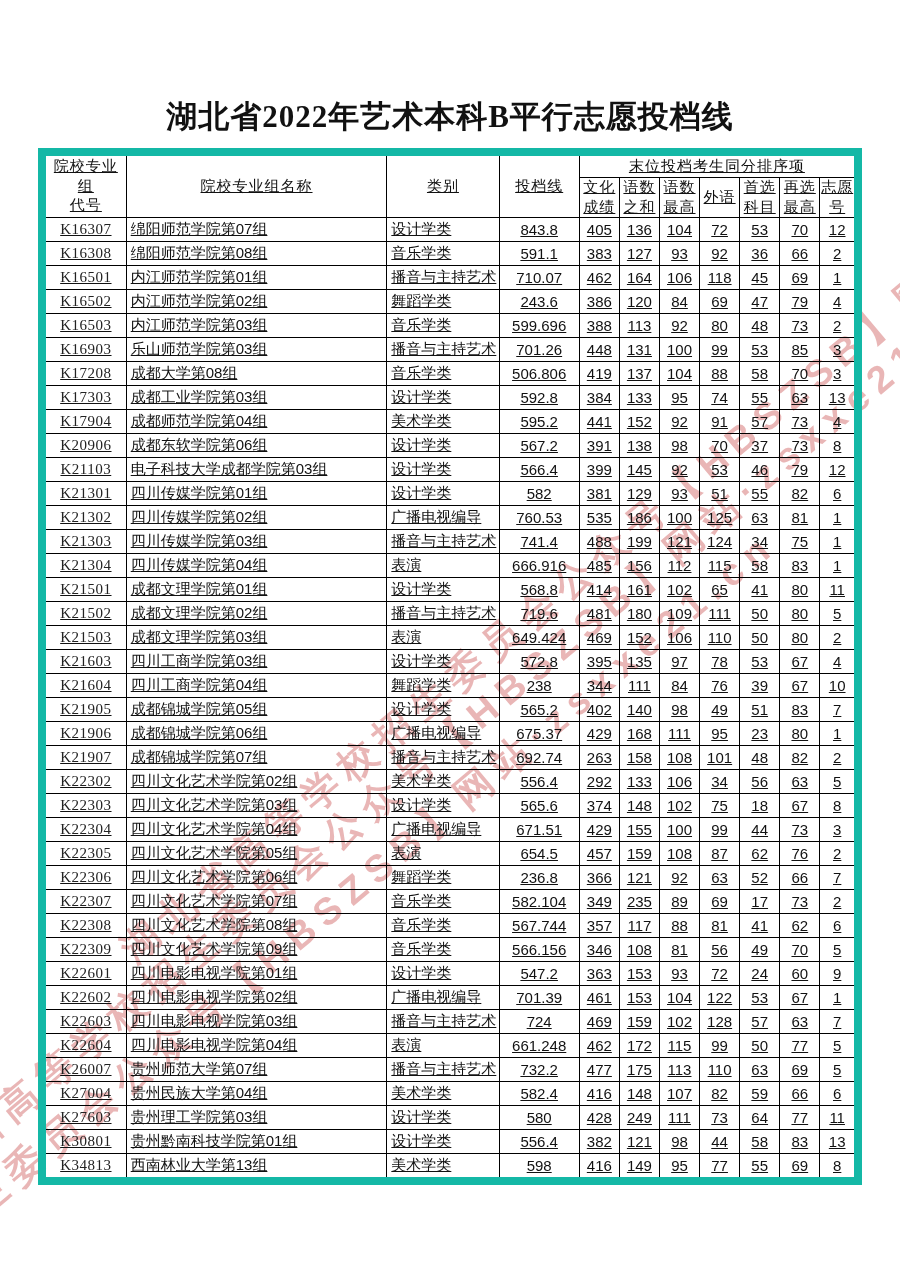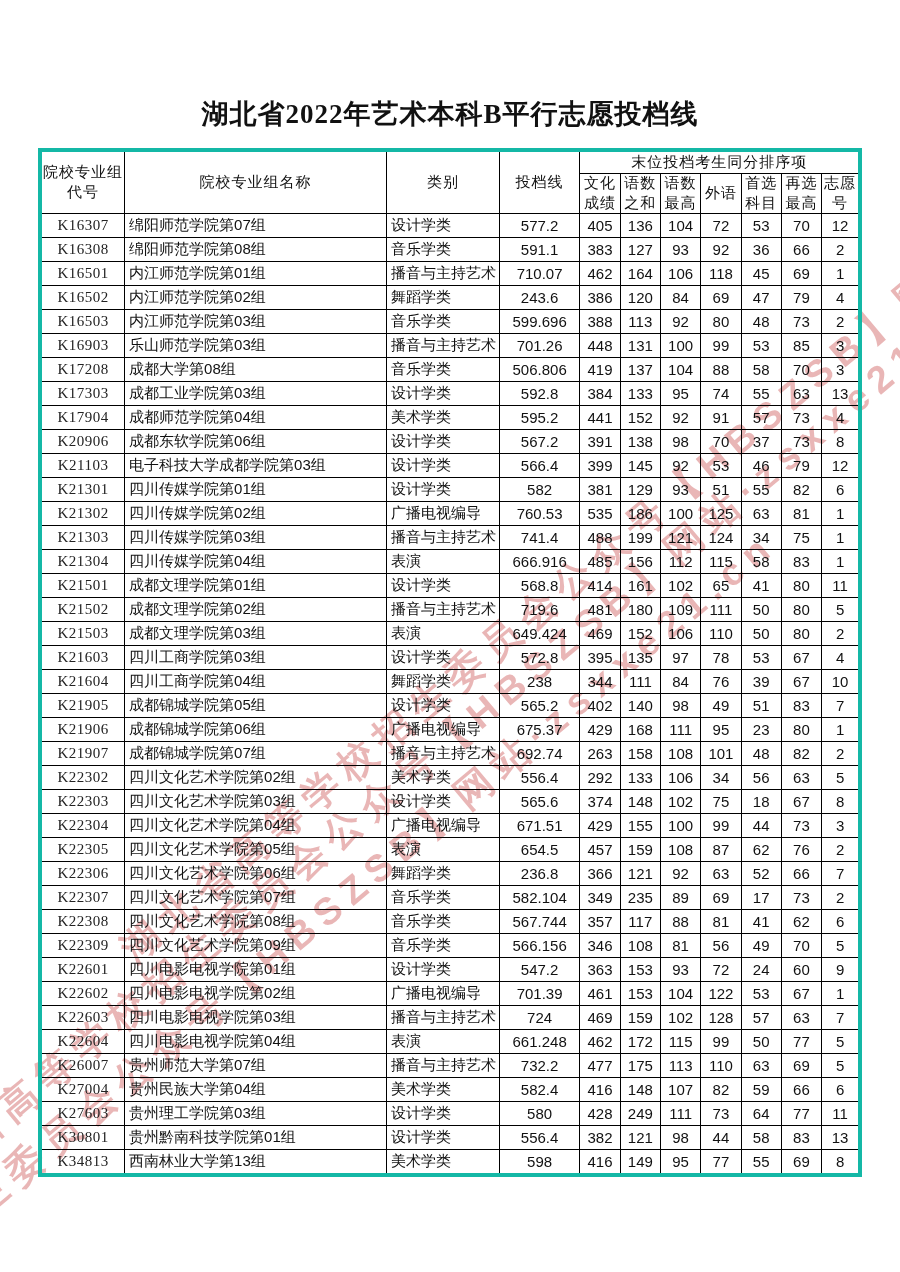--- a/index.html
+++ b/index.html
@@ -9,21 +9,21 @@
     position:relative;
     overflow:hidden;
     font-family:"Liberation Serif", serif;
     color:#111;
   }
   .page-title{
     position:absolute;
     left:0; top:96px;
     width:100%;
     text-align:center;
-    font-size:27px;
+    font-size:31px;
     font-weight:bold;
     letter-spacing:1px;
     font-family:"Liberation Serif", serif;
   }
   
   .watermark-layer{position:absolute;left:0;top:0;width:900px;height:1272px;overflow:hidden;z-index:0;}
   .wm-line{
     position:absolute;
     white-space:nowrap;
     transform:rotate(-40deg);
@@ -44,21 +44,21 @@
     left:38px; top:148px;
     width:824px;
     border-collapse:collapse;
     table-layout:fixed;
     z-index:1;
     background:transparent;
   }
   table.score-table, table.score-table th, table.score-table td{
     border:1px solid #000;
   }
-  table.score-table{border:4px solid #14b8a6;}
+  table.score-table{border:8px solid #14b8a6;text-decoration:underline;}
   thead th{
     font-weight:normal;
     font-size:15px;
     line-height:1.3;
     text-align:center;
     white-space:pre-line;
     font-family:"Liberation Serif", serif;
     letter-spacing:1px;
     padding:0;
   }
@@ -132,21 +132,21 @@
 最高</th>
       <th>志愿
 号</th>
     </tr>
   </thead>
   <tbody>
       <tr>
         <td class="c0">K16307</td>
         <td class="c1">绵阳师范学院第07组</td>
         <td class="c2">设计学类</td>
-        <td class="c3">577.2</td>
+        <td class="c3">843.8</td>
         <td class="c4">405</td>
         <td class="c5">136</td>
         <td class="c6">104</td>
         <td class="c7">72</td>
         <td class="c8">53</td>
         <td class="c9">70</td>
         <td class="c10">12</td>
       </tr>
       <tr>
         <td class="c0">K16308</td>

